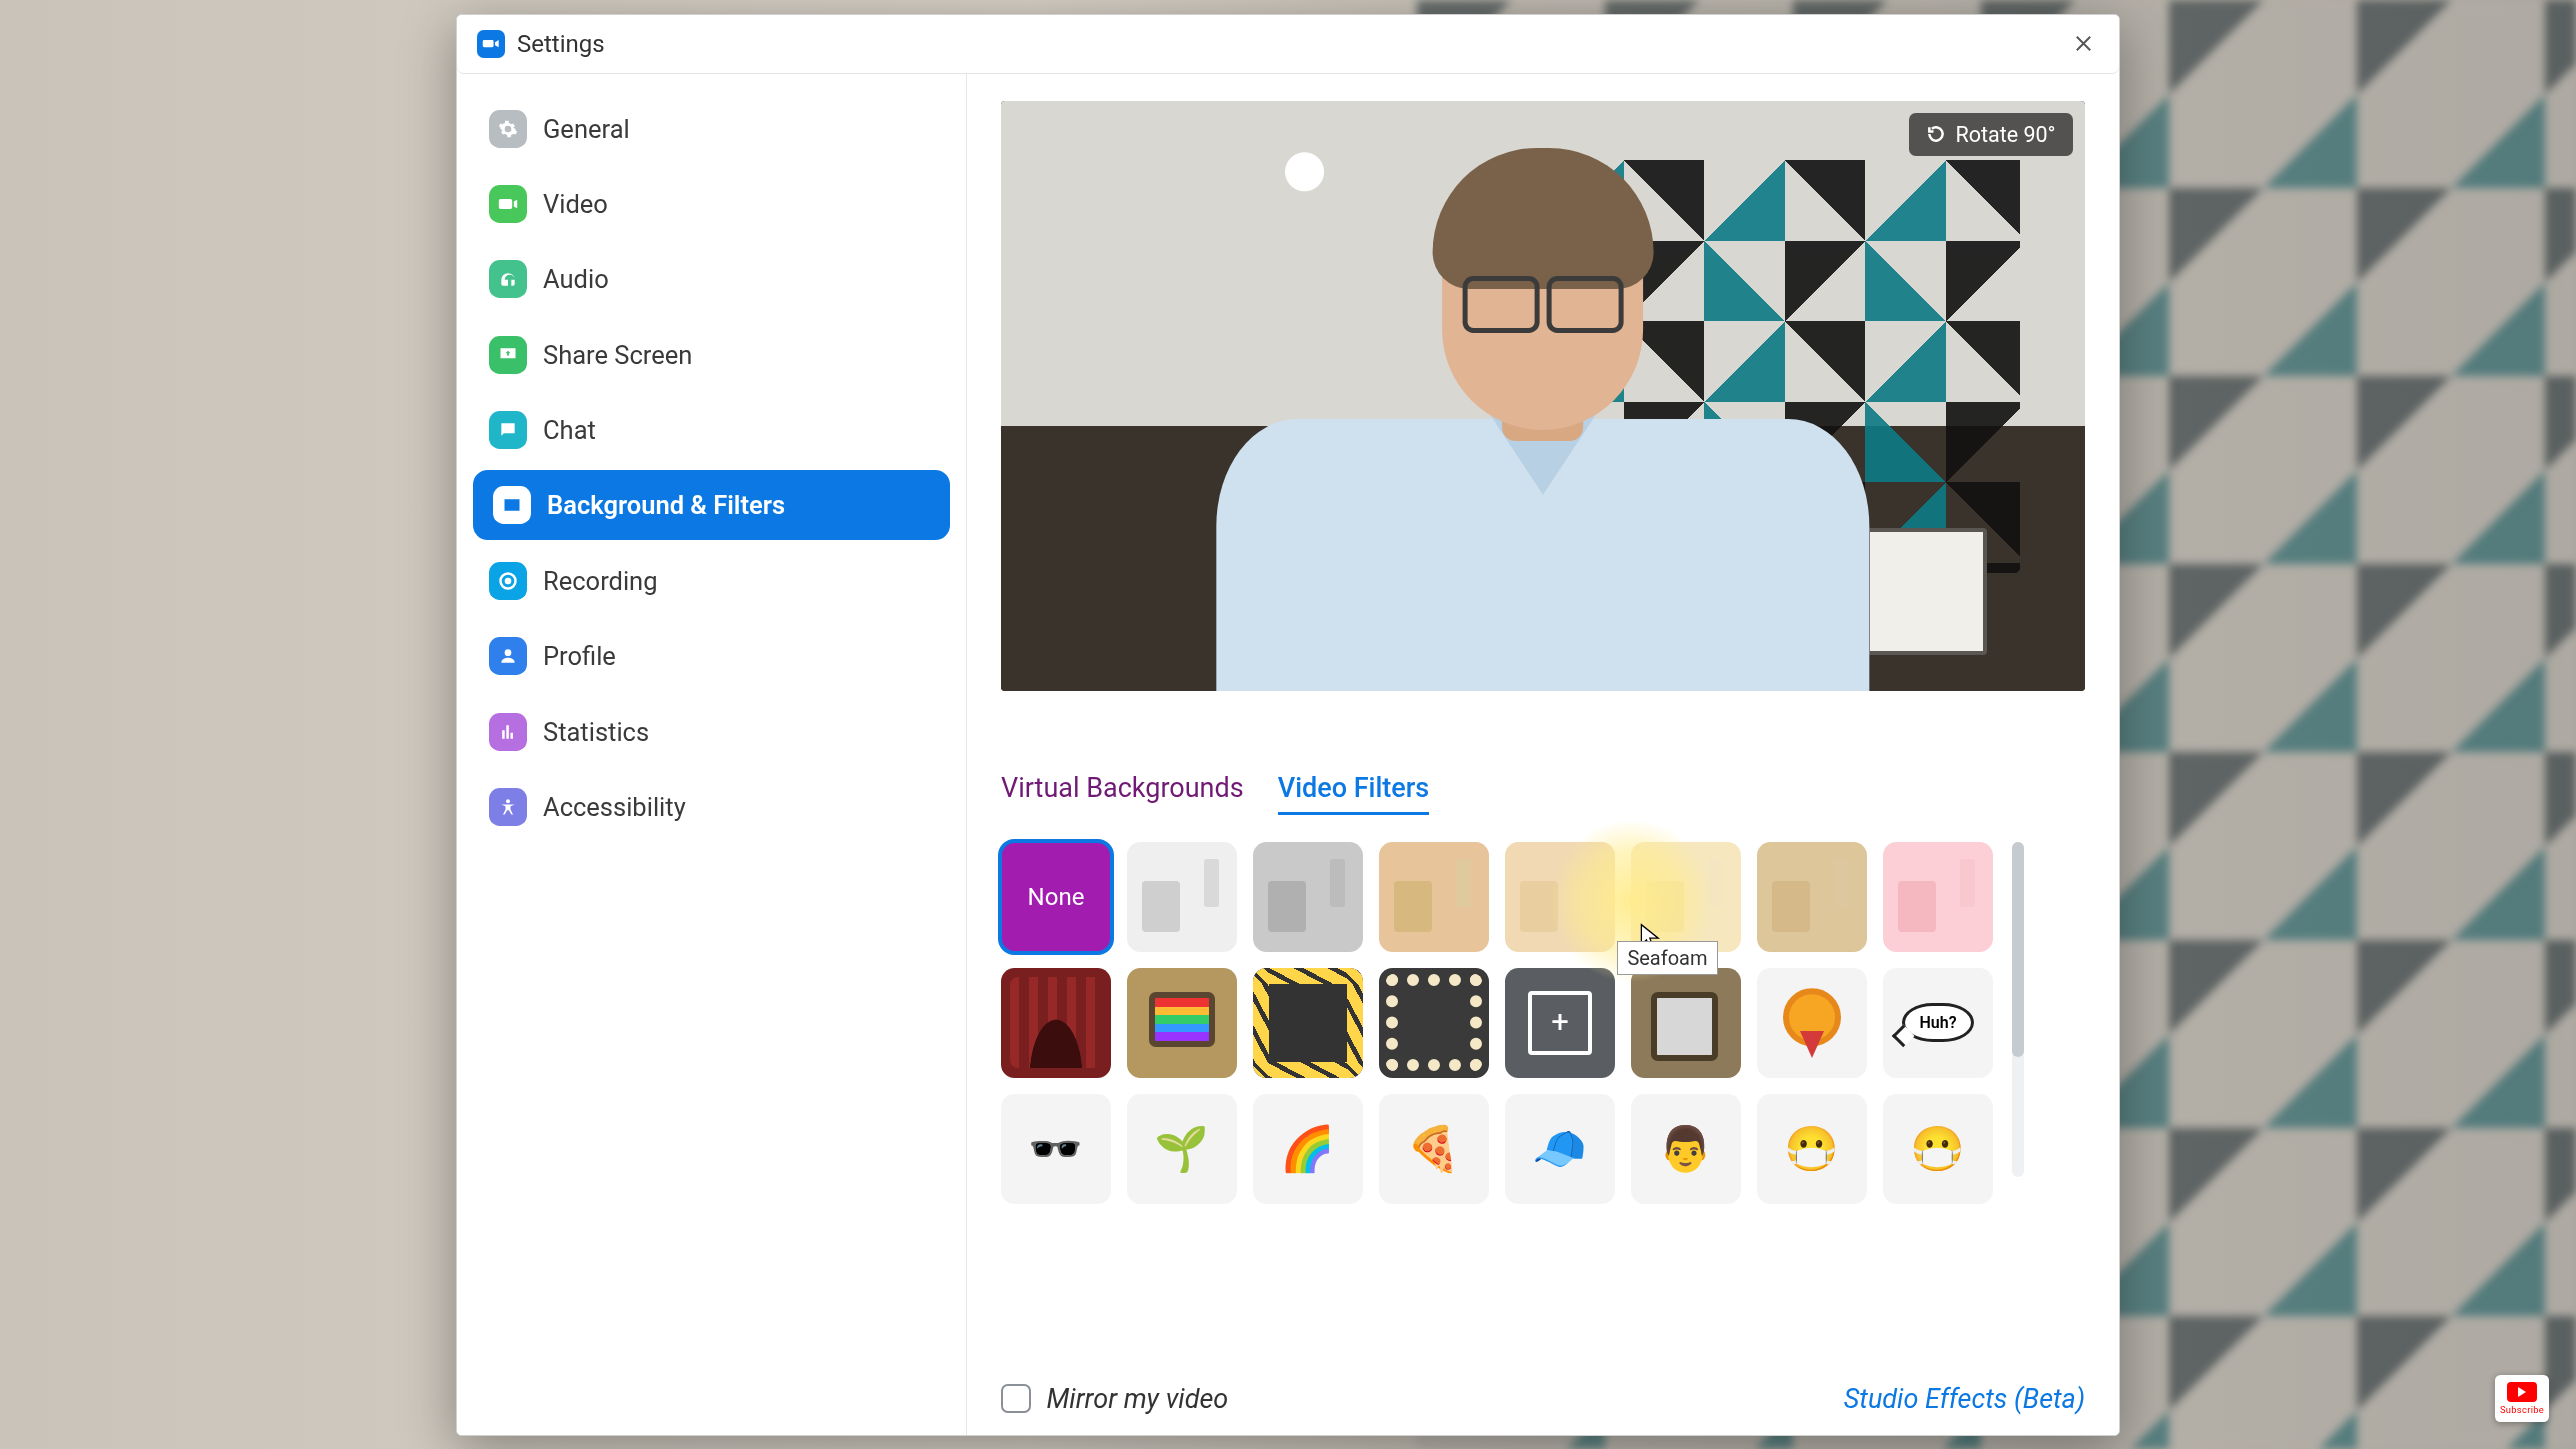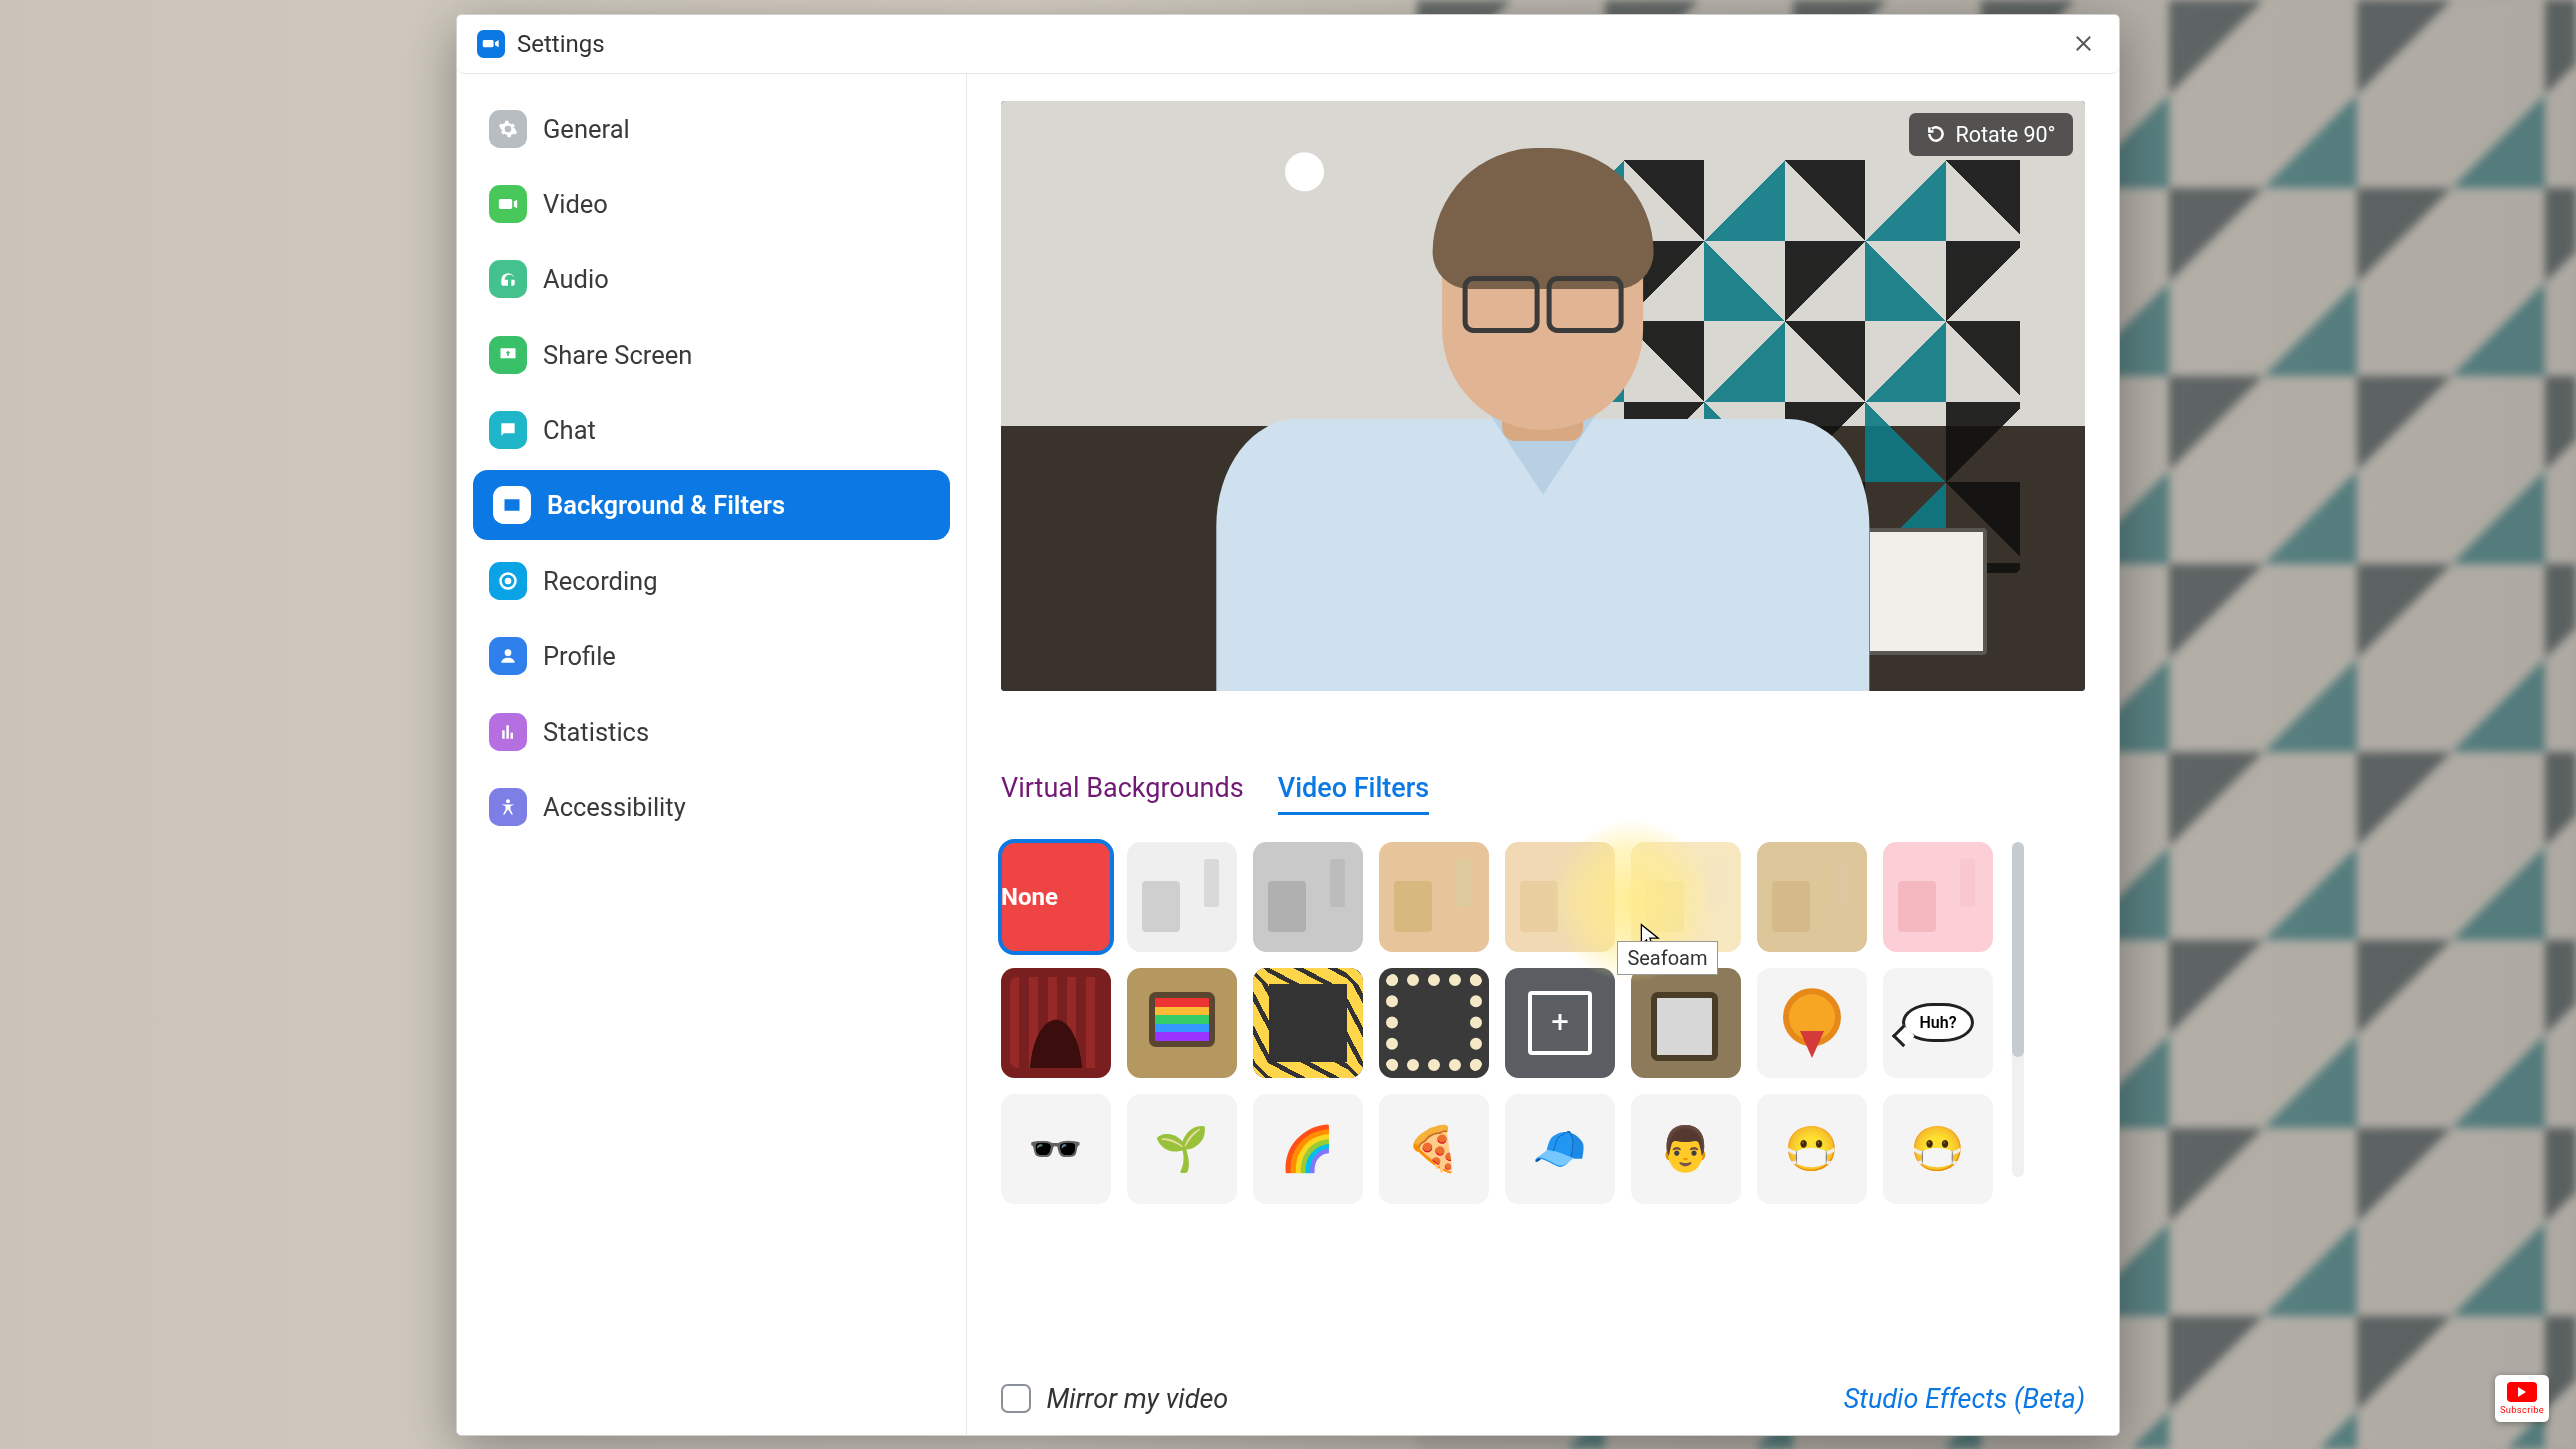--- a/index.html
+++ b/index.html
@@ -239,27 +239,26 @@
   }
 
   .filter-tile{
     border-radius:13.4px;
     background:#e8e8e8;
     position:relative;
     cursor:pointer;
     overflow:hidden;
   }
   .filter-tile.selected{
-    background:#ef4444;
+    background:#a21caf;
     color:#fff;
-    display:flex; align-items:center; 
+    display:flex; align-items:center; justify-content:center;
     font-size:24px;
     outline:4px solid #0b78e3;
     outline-offset:-1.3px;
-    font-weight:bold;
   }
   .room-thumb::before{
     content:""; position:absolute; left:14%; bottom:18%;
     width:34%; height:46%; background:var(--obj,#d8caa0); border-radius:4px;
   }
   .room-thumb::after{
     content:""; position:absolute; right:16%; top:16%;
     width:14%; height:44%; background:var(--obj2,#d8caa0); border-radius:2.7px;
   }
   .bw        { --obj:#cfcfcf; --obj2:#d9d9d9; background:#efefef; }

